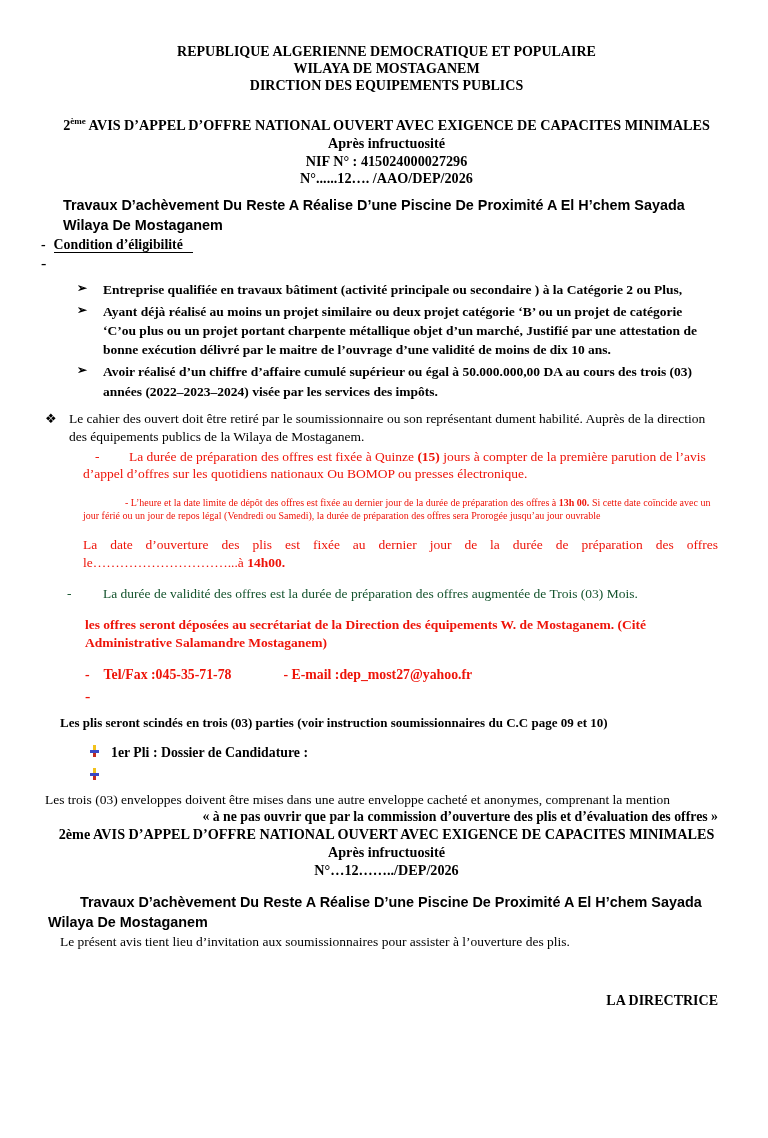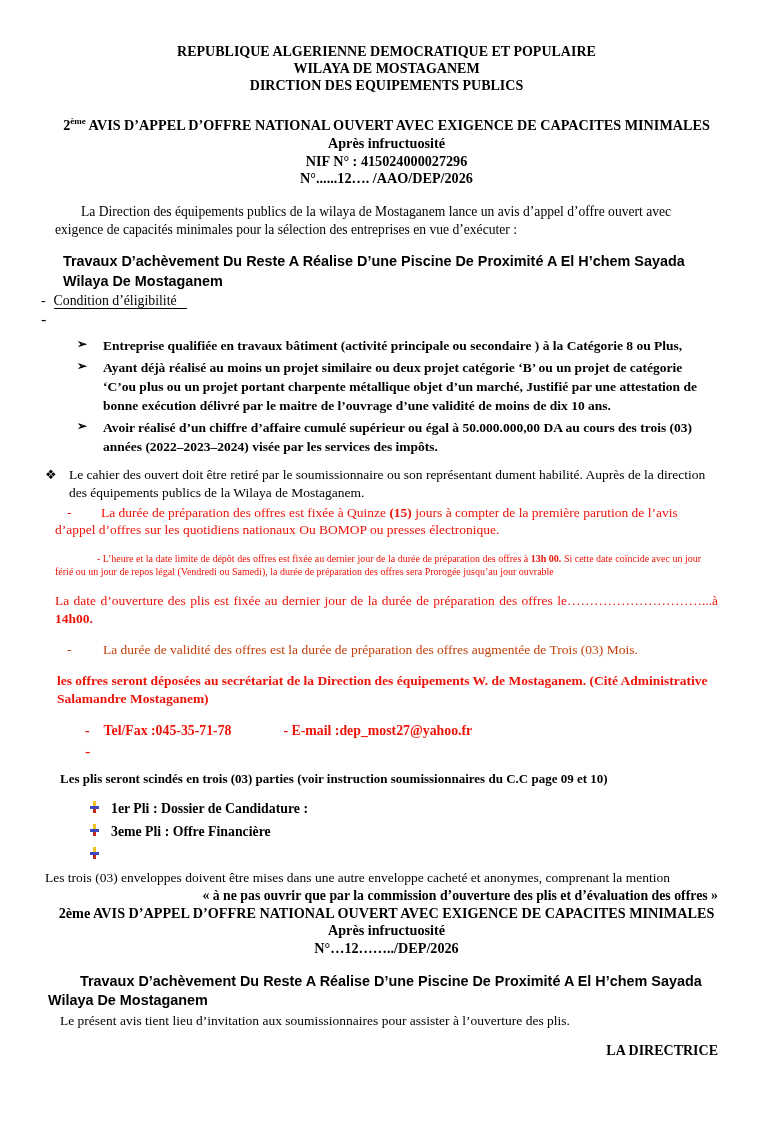--- a/index.html
+++ b/index.html
@@ -13,34 +13,34 @@
   .hdr { text-align:center; font-weight:bold; font-size:14px; line-height:1.2; }
   .title-block { text-align:center; font-weight:bold; font-size:14.2px; line-height:1.25; margin-top:22px; }
   .title-block .sup { font-size:9px; vertical-align:super; }
 
   .intro { margin-top:15px; text-indent:26px; font-size:13.6px; line-height:1.3; }
 
   .proj-title {
     font-family:"Liberation Sans", sans-serif; font-weight:bold; font-size:14.4px;
     line-height:1.35; margin:8px 0 1px 8px;
   }
-  .elig { margin-left:-14px; font-weight:normal; font-size:13.8px; line-height:1.3; }
+  .elig { margin-left:-14px; font-weight:bold; font-size:13.8px; line-height:1.3; }
   .elig .dashc { margin-right:8px; }
   .elig .u { border-bottom:1.6px solid #000; padding-right:10px; }
   .lone-dash { margin-left:-14px; line-height:1.3; }
 
   .cond-list { margin:5px 0 0 22px; }
   .cond-item { display:flex; gap:13px; font-weight:bold; font-size:13.5px; line-height:1.42; margin-bottom:3px; }
   .cond-item .marker { flex:0 0 13px; font-size:12px; }
 
   .cahier { display:flex; gap:10px; margin:9px 0 0 -10px; font-size:13.5px; line-height:1.33; }
   .cahier .marker { flex:0 0 14px; font-size:13px; }
 
-  .red { color:#ee1409; }
-  .purple { color:#c2410c; }
+  .red { color:#ee1409;margin-left:28px; }
+  .purple { color:#14532d; }
   .b { font-weight:bold; }
 
   .red-prep { margin-top:2px; font-size:13.5px; line-height:1.3; }
   .dashgap { display:inline-block; box-sizing:border-box; width:46px; padding-left:12px; }
   .dashgap2 { display:inline-block; box-sizing:border-box; width:48px; padding-left:12px; }
 
   .red-deadline { margin-top:11px; text-indent:42px; font-size:10px; line-height:1.32; }
   .red-opening { text-align:justify; font-size:13.5px; line-height:1.32; }
   .purple-validity { font-size:13.5px; line-height:1.32; }
   .red-deposit { font-size:13.5px; line-height:1.32; padding-left:2px;font-weight:bold; }
@@ -62,53 +62,52 @@
   .env-note { margin:5px 0 0 -10px; font-size:13.5px; line-height:1.3; }
   .env-mention { text-align:right; font-weight:bold; font-size:13.8px; line-height:1.3; }
 
   .title-block2 { text-align:center; font-weight:bold; font-size:14.2px; line-height:1.25; }
 
   .proj-title2 {
     font-family:"Liberation Sans", sans-serif; font-weight:bold; font-size:14.4px;
     line-height:1.35; margin:14px 0 0 -7px; text-indent:32px;
   }
   .closing { margin:2px 0 0 5px; font-size:13.5px; }
-  .signature { text-align:right; font-weight:bold; font-size:14px; margin-top:14px; }
+  .signature { text-align:right; font-weight:bold; font-size:14px; margin-top:43px; }
 </style>
 </head>
 <body>
 
 <div class="page">
 
   <div class="hdr">
     <div>REPUBLIQUE ALGERIENNE DEMOCRATIQUE ET POPULAIRE</div>
     <div>WILAYA DE MOSTAGANEM</div>
     <div>DIRCTION DES EQUIPEMENTS PUBLICS</div>
   </div>
 
   <div class="title-block">
     <div><span>2</span><span class="sup">ème</span><span> AVIS D’APPEL D’OFFRE NATIONAL OUVERT AVEC EXIGENCE DE CAPACITES MINIMALES</span></div>
     <div>Après infructuosité</div>
     <div>NIF N° : 415024000027296</div>
     <div>N°......12…. /AAO/DEP/2026</div>
   </div>
 
-  <p class="intro">La Direction des équipements publics de la wilaya de Mostaganem lance un avis d’appel d’offre ouvert  avec exigence de capacités minimales pour la sélection des entreprises  en vue d’exécuter :</p>
 
   <div class="proj-title">Travaux D’achèvement Du Reste A Réalise D’une Piscine De Proximité A El H’chem Sayada Wilaya De Mostaganem</div>
 
   <div class="elig">
     <span class="dashc">-</span><span class="u">Condition d’éligibilité</span>
   </div>
   <div class="lone-dash">-</div>
 
   <div class="cond-list">
     <div class="cond-item">
       <span class="marker">➢</span>
-      <span>Entreprise qualifiée en travaux bâtiment (activité principale ou secondaire ) à la Catégorie 8 ou Plus,</span>
+      <span>Entreprise qualifiée en travaux bâtiment (activité principale ou secondaire ) à la Catégorie 2 ou Plus,</span>
     </div>
     <div class="cond-item">
       <span class="marker">➢</span>
       <span>Ayant déjà réalisé au moins un projet similaire ou deux projet catégorie ‘B’ ou  un projet de catégorie ‘C’ou plus ou un projet portant charpente métallique objet d’un marché, Justifié par une attestation de bonne exécution délivré par le maitre de  l’ouvrage d’une validité de moins de dix 10 ans.</span>
     </div>
     <div class="cond-item">
       <span class="marker">➢</span>
       <span>Avoir réalisé d’un chiffre d’affaire cumulé supérieur ou égal à 50.000.000,00 DA au cours des trois (03) années (2022–2023–2024) visée par les services des impôts.</span>
     </div>
   </div>
@@ -133,23 +132,20 @@
   </div>
   <div class="red-dash red">-</div>
 
   <p class="plis-intro">Les plis seront  scindés en trois (03)   parties (voir instruction soumissionnaires du C.C page 09 et 10)</p>
 
   <div class="pli-list">
     <div class="pli-item">
       <span class="plus-icon"><span class="pi-v"></span><span class="pi-h"></span></span><span>1er Pli : Dossier de Candidature  :</span>
     </div>
     <div class="pli-item">
-      <span class="plus-icon"><span class="pi-v"></span><span class="pi-h"></span></span><span>3eme Pli : Offre Financière</span>
-    </div>
-    <div class="pli-item">
       <span class="plus-icon"><span class="pi-v"></span><span class="pi-h"></span></span>
     </div>
   </div>
 
   <div class="env-note">Les trois  (03) enveloppes doivent être mises dans une autre enveloppe cacheté et anonymes, comprenant la mention</div>
   <div class="env-mention">« à ne pas ouvrir que par la commission d’ouverture des plis et d’évaluation des offres »</div>
 
   <div class="title-block2">
     <div><span>2</span><span class="sup">ème</span><span> AVIS D’APPEL D’OFFRE NATIONAL OUVERT AVEC EXIGENCE DE CAPACITES MINIMALES</span></div>
     <div>Après infructuosité</div>

